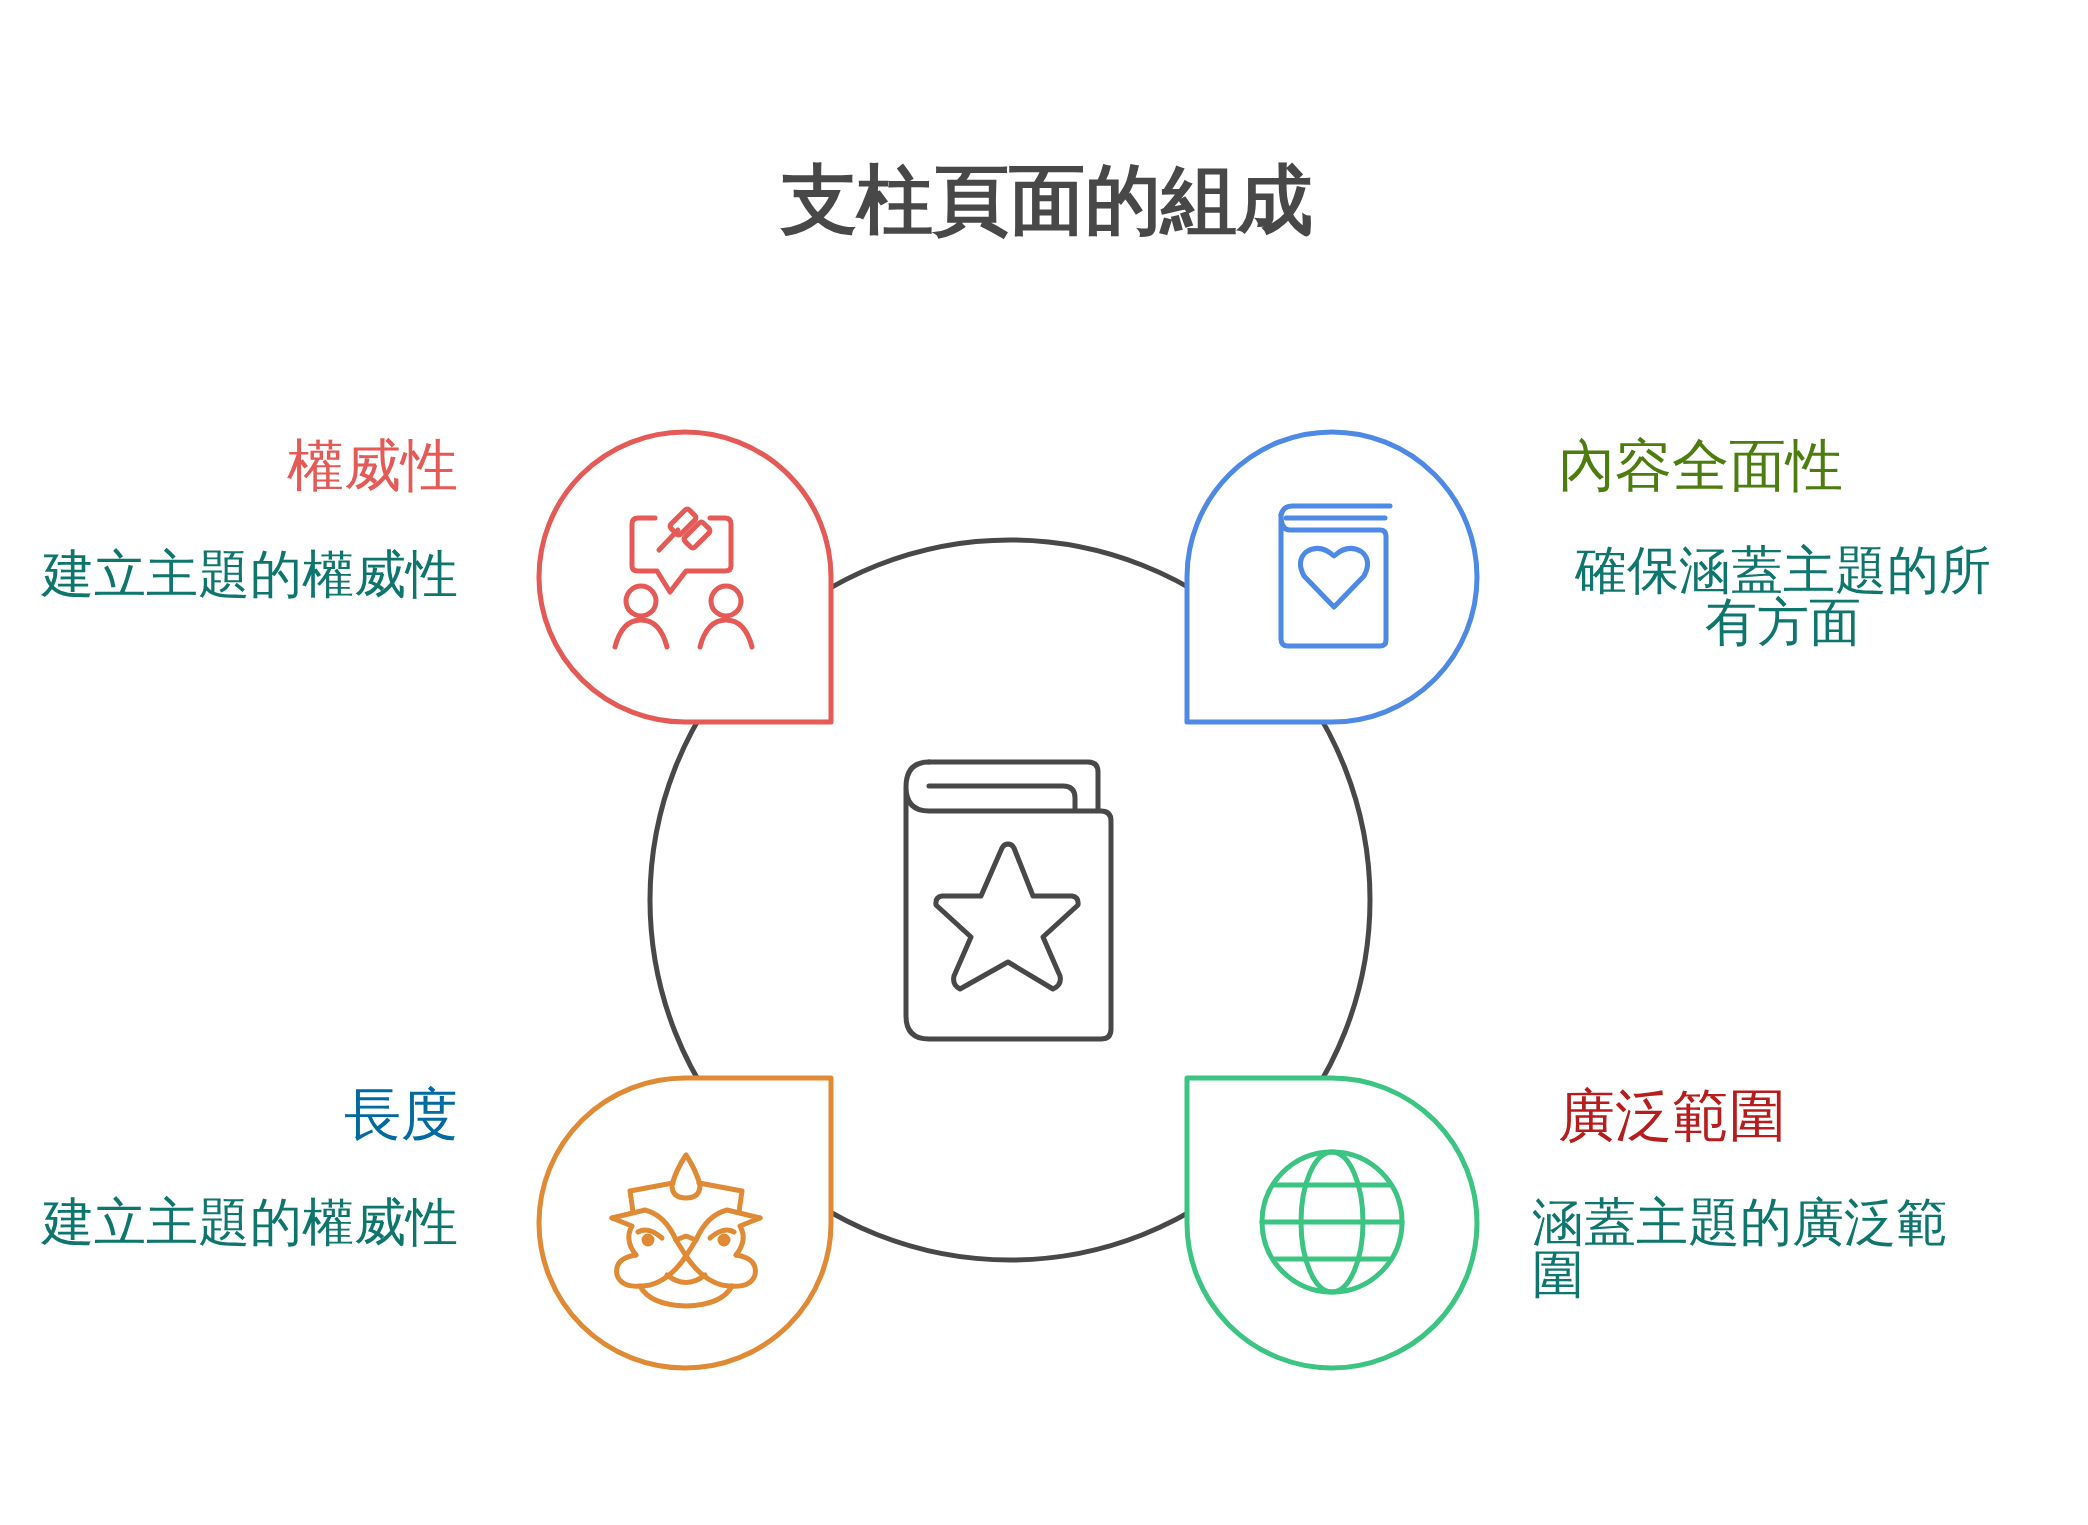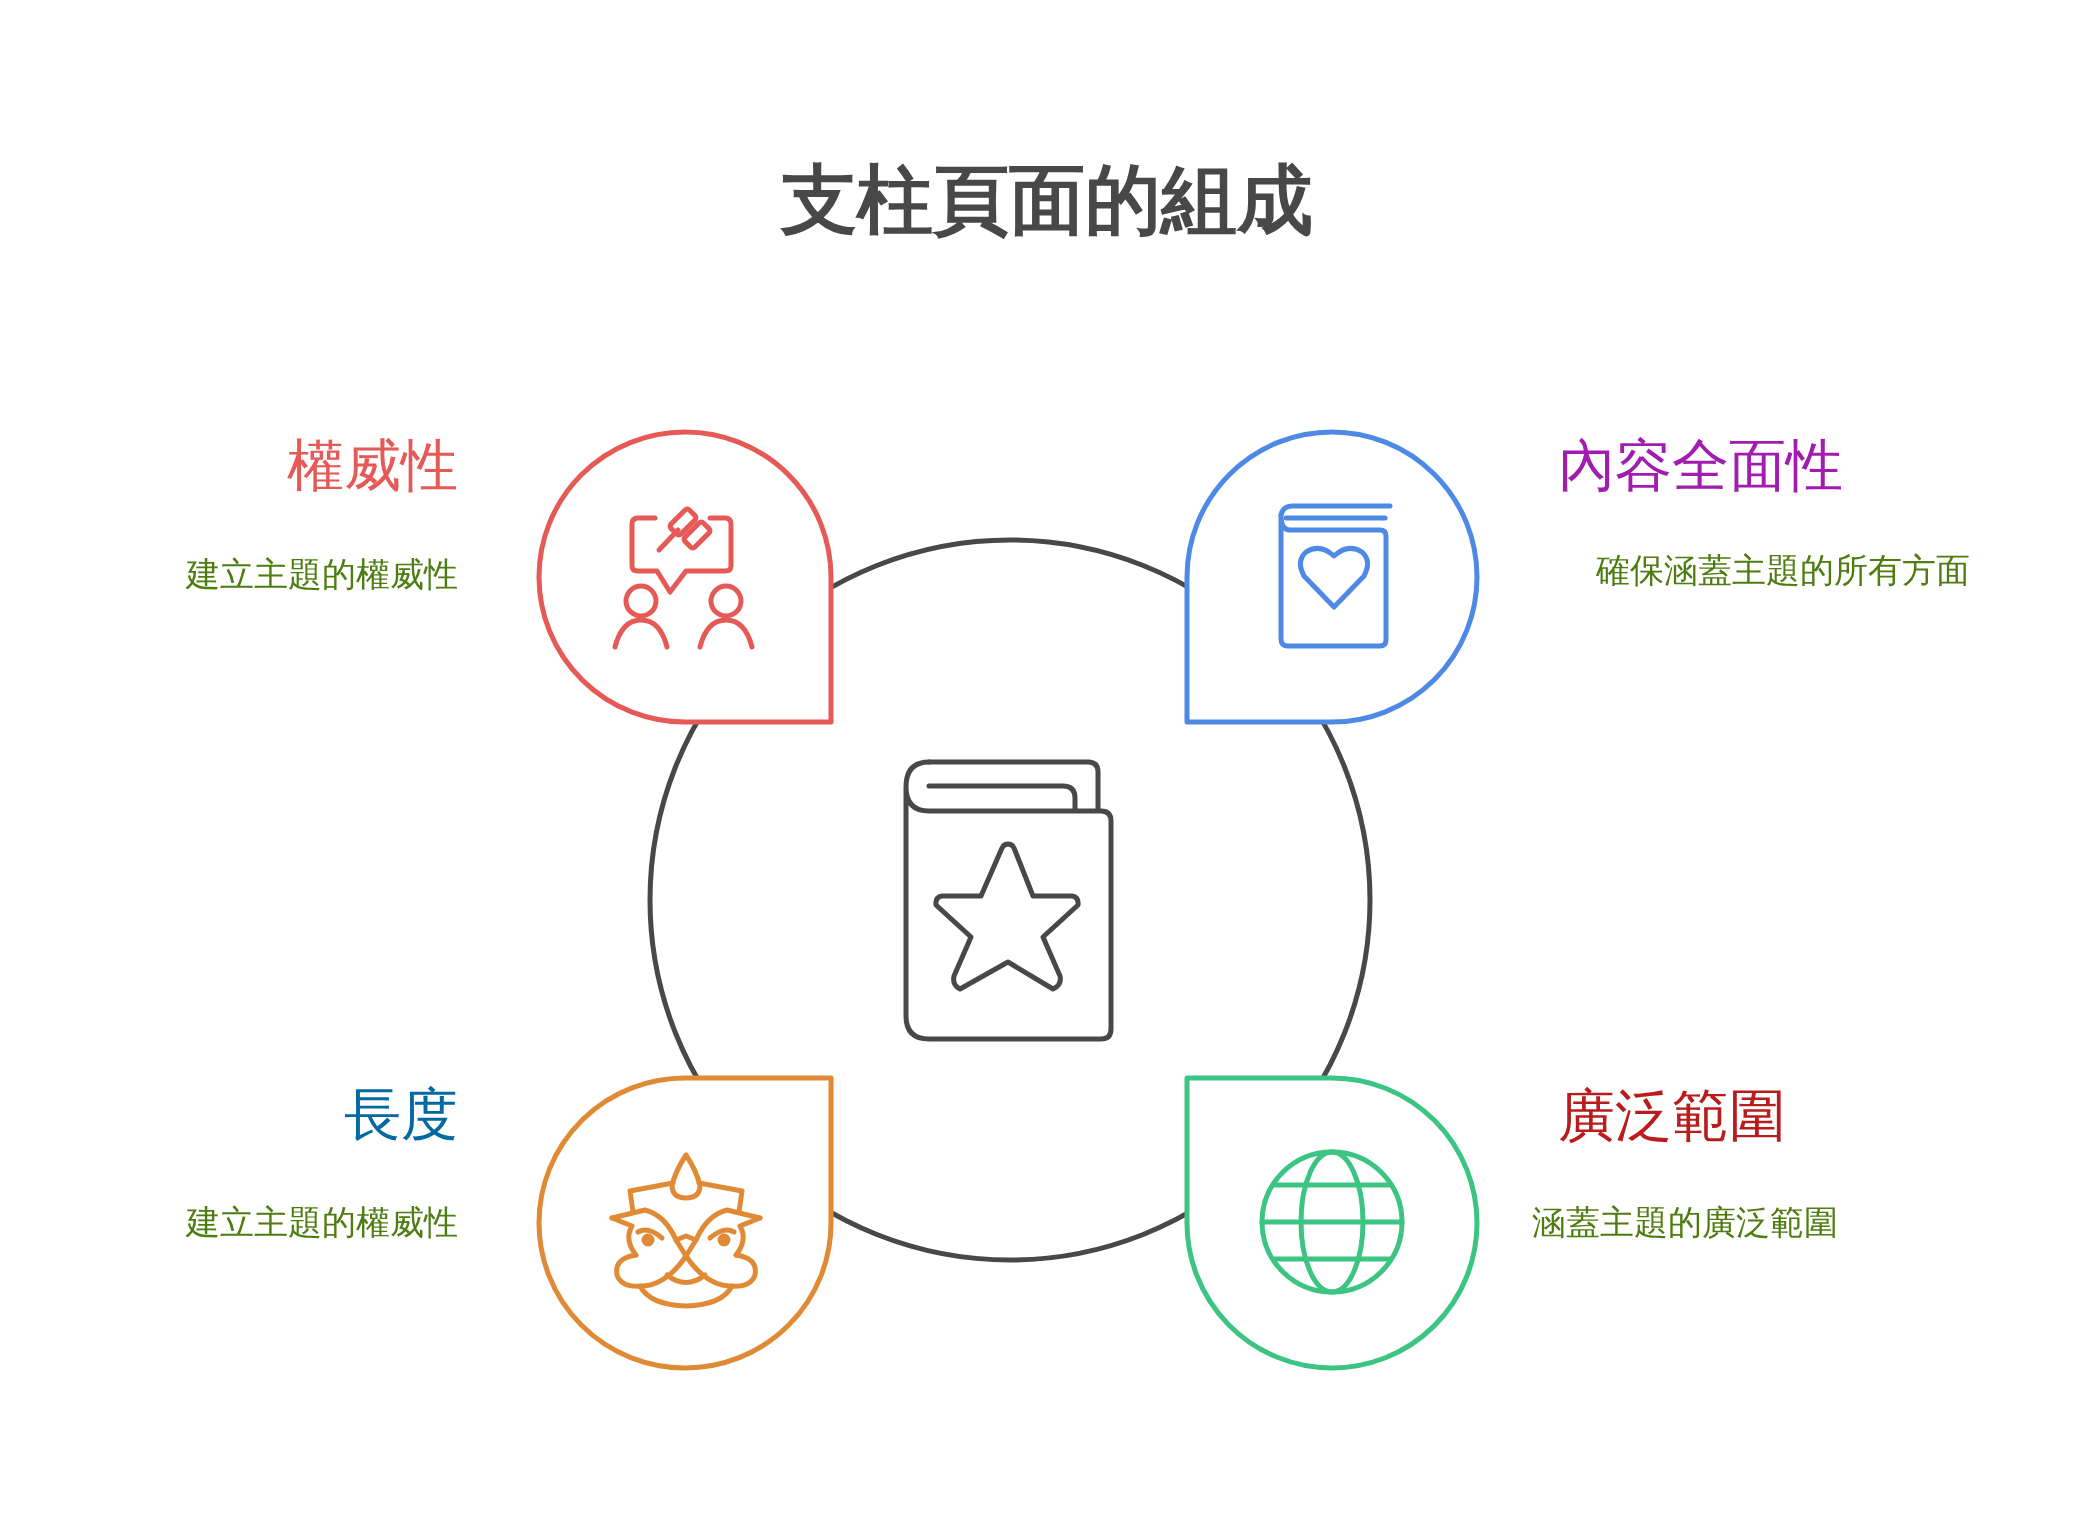--- a/index.html
+++ b/index.html
@@ -2,21 +2,21 @@
 <html><head>
 <meta charset="utf-8">
 <style>
   html, body { margin:0; padding:0; background:#ffffff; }
   body { width:2088px; height:1525px; position:relative; overflow:hidden;
          font-family:"DejaVu Sans","Liberation Sans",sans-serif; }
   .title { position:absolute; left:0; width:2094px; top:150px; text-align:center;
            font-size:76px; font-weight:bold; color:#484848; letter-spacing:0px; line-height:100px; }
   svg.canvas { position:absolute; left:0; top:0; }
   .label { position:absolute; font-size:57px; line-height:70px; white-space:nowrap; }
-  .desc { position:absolute; font-size:34px; line-height:52px; color:#4d7c0f; }
+  .desc { position:absolute; font-size:52px; line-height:52px; color:#0f766e; }
   .left { text-align:right; }
   .right { text-align:left; }
 </style>
 </head>
 <body>
 
 <div class="title">支柱頁面的組成</div>
 
 <svg class="canvas" width="2088" height="1525" viewBox="0 0 2088 1525">
 
@@ -74,20 +74,20 @@
     <ellipse cx="1332" cy="1222" rx="31" ry="70"></ellipse>
     <path d="M1262,1222 L1402,1222"></path>
     <path d="M1275,1185 L1389,1185"></path>
     <path d="M1275,1259 L1389,1259"></path>
   </g>
 </svg>
 
 <div class="label left" style="right:1630px; top:430px; color:#E55A57;">權威性</div>
 <div class="desc left" style="right:1630px; top:548px; width:420px;">建立主題的權威性</div>
 
-<div class="label right" style="left:1558px; top:430px; color:#a21caf;">內容全面性</div>
+<div class="label right" style="left:1558px; top:430px; color:#4d7c0f;">內容全面性</div>
 <div class="desc right" style="left:1558px; top:544px; width:450px;text-align:center;">確保涵蓋主題的所有方面</div>
 
 <div class="label left" style="right:1630px; top:1080px; color:#0369a1;font-family:Liberation Serif, serif;">長度</div>
 <div class="desc left" style="right:1630px; top:1196px; width:420px;">建立主題的權威性</div>
 
 <div class="label right" style="left:1558px; top:1080px; color:#b91c1c;">廣泛範圍</div>
 <div class="desc right" style="left:1532px; top:1196px; width:450px;">涵蓋主題的廣泛範圍</div>
 
 </body></html>

